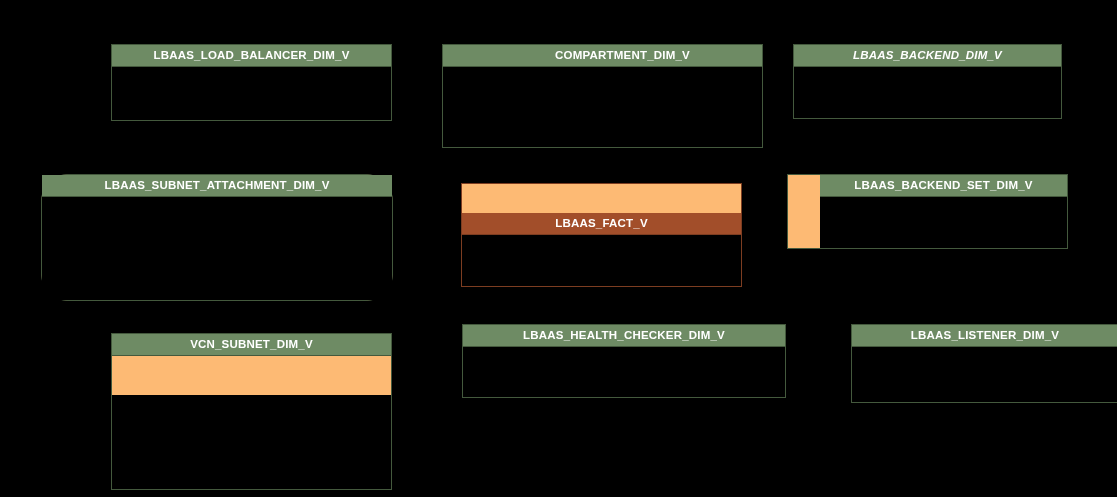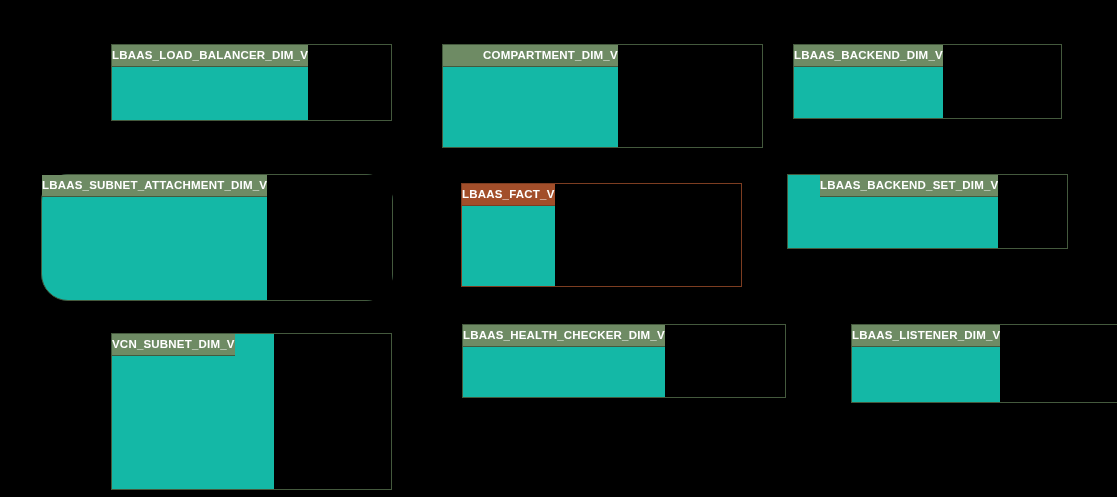--- a/index.html
+++ b/index.html
@@ -14,23 +14,24 @@
   #canvas {
     position: relative;
     width: 1117px;
     height: 497px;
     background: #000000;
     overflow: hidden;
   }
   .entity {
     position: absolute;
     box-sizing: border-box;
-    background: #14b8a6;
+    background: #fdba74;
     border: 1px solid #44593d;
     display: flex;
+    flex-direction: column;
   }
   .entity.fact {
     border-color: #7d3d21;
   }
   .entity-header {
     box-sizing: border-box;
     background: #6e8b64;
     color: #ffffff;
     font-size: 11.5px;
     font-weight: bold;
@@ -58,30 +59,30 @@
 
 <div id="canvas" style="width: 1117px; height: 497px; background: rgb(0, 0, 0);">
     <div class="entity" style="left: 111px; top: 44px; width: 281px; height: 77px;">
       <div class="entity-header" style="height: 22px; line-height: 21px;">LBAAS_LOAD_BALANCER_DIM_V</div>
       <div class="entity-body"></div>
     </div>
     <div class="entity" style="left: 442px; top: 44px; width: 321px; height: 104px;">
       <div class="entity-header" style="height: 22px; line-height: 21px; padding-left: 40px;">COMPARTMENT_DIM_V</div>
       <div class="entity-body"></div>
     </div>
-    <div class="entity" style="left: 793px; top: 44px; width: 269px; height: 75px;">
+    <div class="entity" style="left: 793px; top: 44px; width: 269px; height: 75px; font-style: italic;">
       <div class="entity-header" style="height: 22px; line-height: 21px;">LBAAS_BACKEND_DIM_V</div>
       <div class="entity-body"></div>
     </div>
     <div class="entity" style="left: 41px; top: 174px; width: 352px; height: 127px; border-radius: 27px;">
       <div class="entity-header" style="height: 22px; line-height: 21px;">LBAAS_SUBNET_ATTACHMENT_DIM_V</div>
       <div class="entity-body"></div>
     </div>
     <div class="entity fact" style="left: 461px; top: 183px; width: 281px; height: 104px;">
-      <div class="entity-header" style="height: 22px; line-height: 21px;">LBAAS_FACT_V</div>
+      <div class="entity-header" style="height: 22px; line-height: 21px; margin-top: 29px;">LBAAS_FACT_V</div>
       <div class="entity-body"></div>
     </div>
     <div class="entity" style="left: 787px; top: 174px; width: 281px; height: 75px; padding-left: 32px;">
       <div class="entity-header" style="height: 22px; line-height: 21px;">LBAAS_BACKEND_SET_DIM_V</div>
       <div class="entity-body"></div>
     </div>
     <div class="entity" style="left: 111px; top: 333px; width: 281px; height: 157px; gap: 39px;">
       <div class="entity-header" style="height: 22px; line-height: 21px;">VCN_SUBNET_DIM_V</div>
       <div class="entity-body"></div>
     </div>

